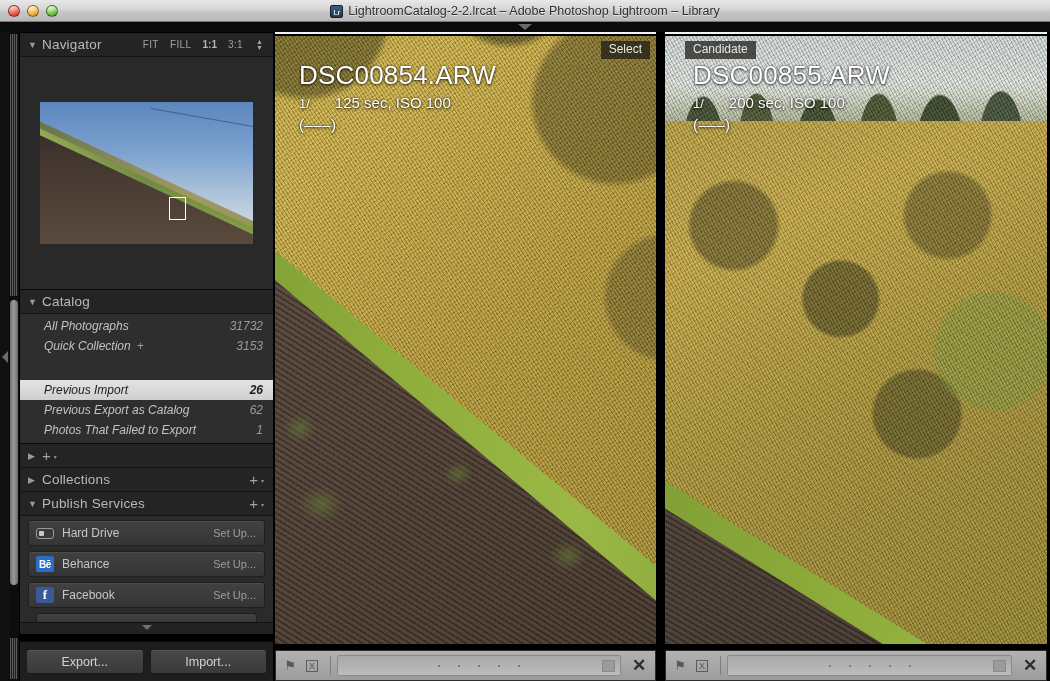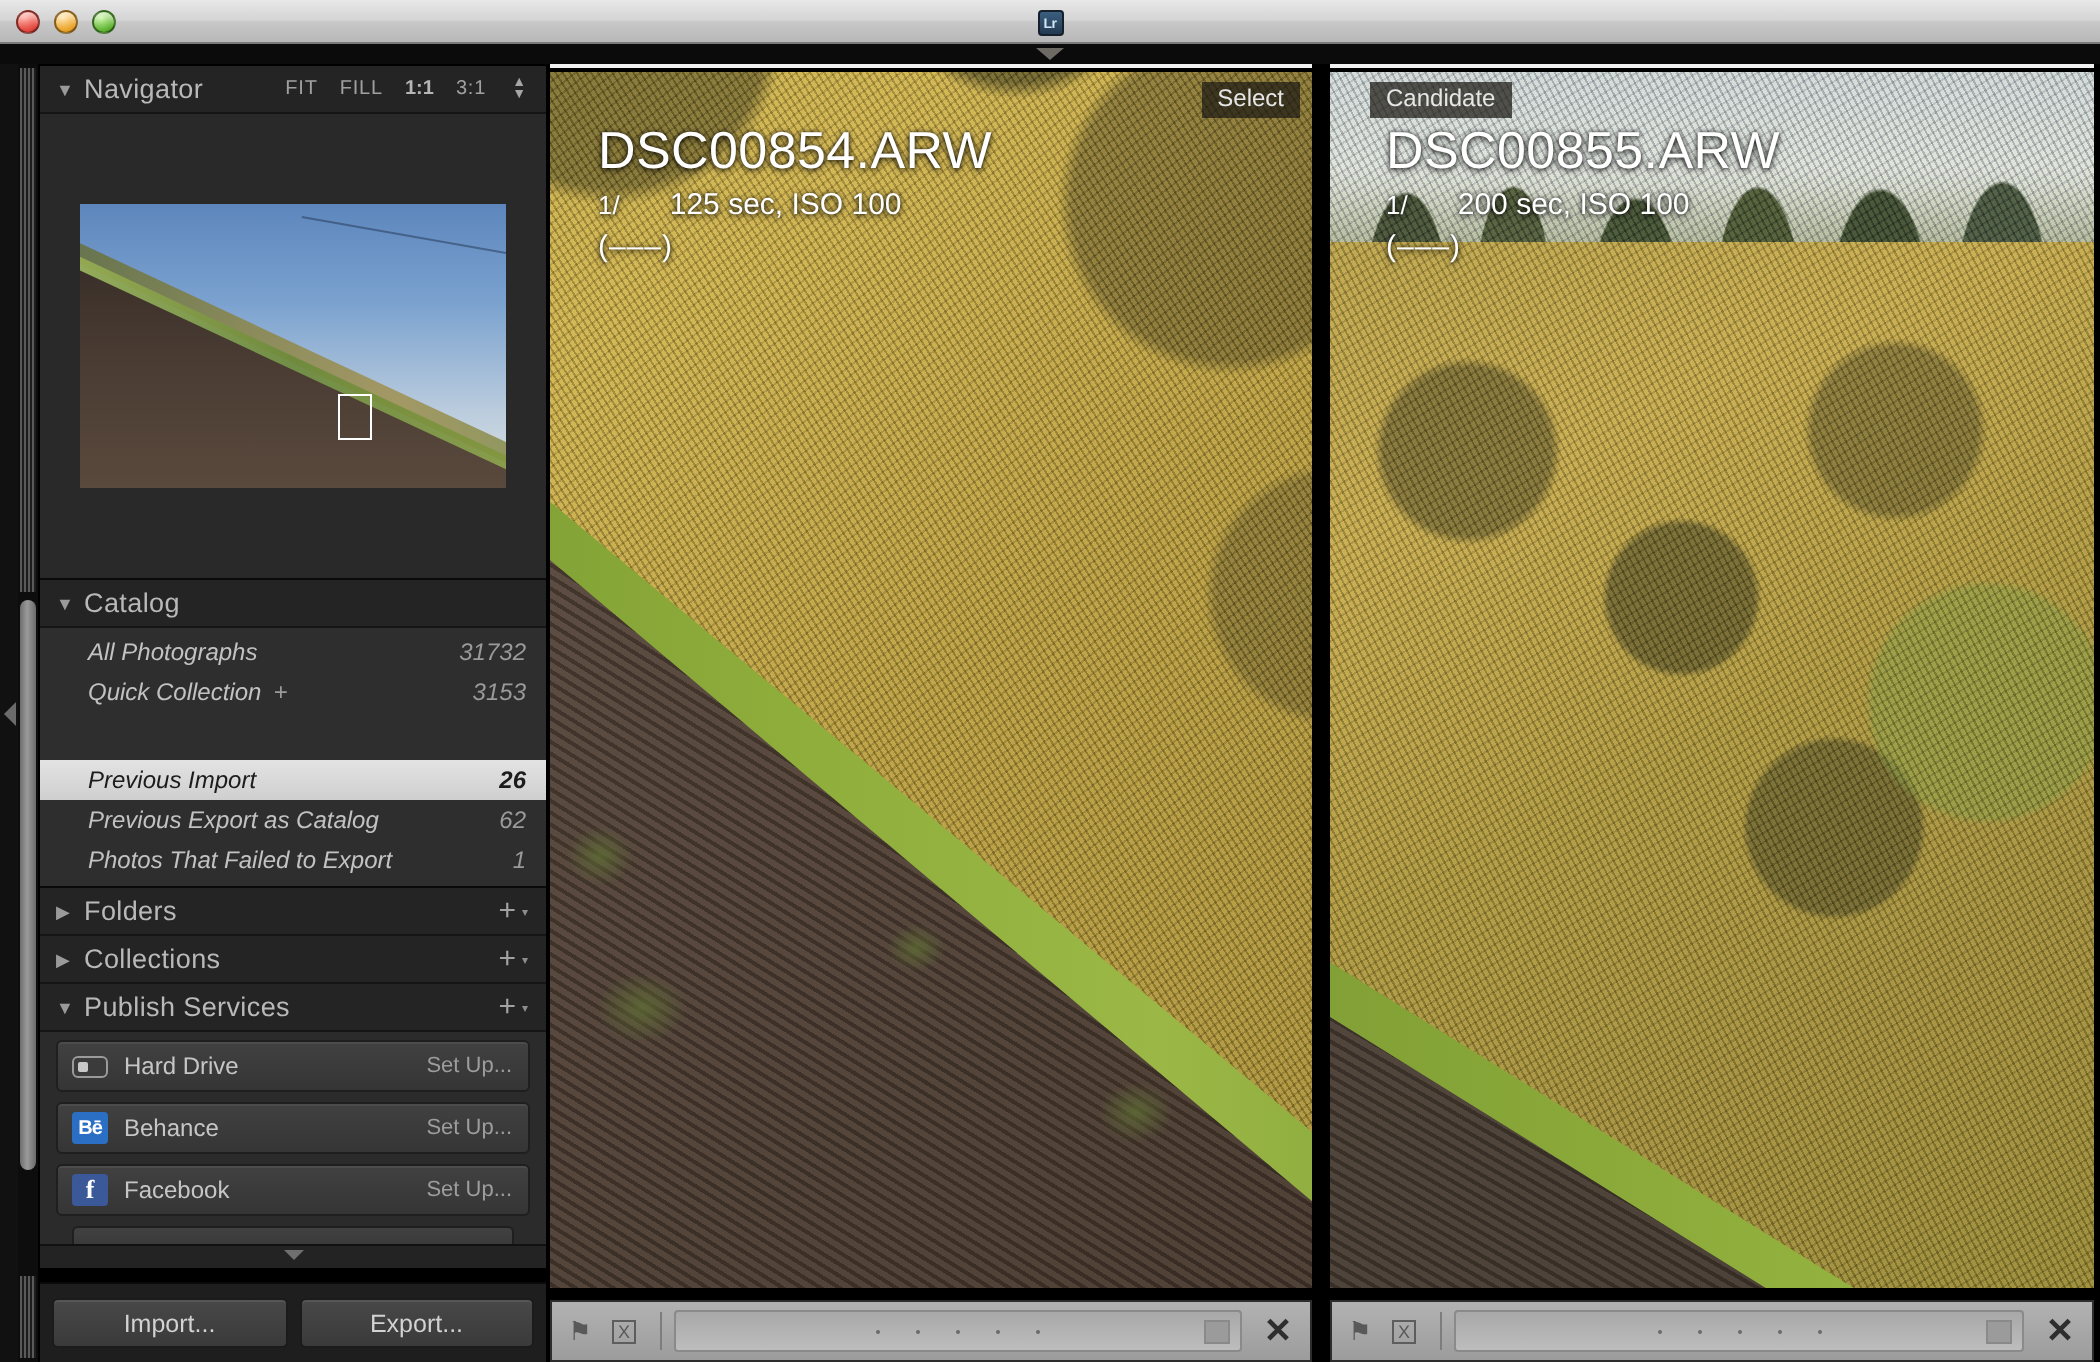--- a/index.html
+++ b/index.html
@@ -413,20 +413,21 @@
 <div id="app">
 
   <div class="titlebar">
     <div class="traffic">
       <div class="tl close"></div>
       <div class="tl min"></div>
       <div class="tl zoom"></div>
     </div>
     <div class="title-center">
       <div class="lr-icon">Lr</div>
+      <div class="title-text">LightroomCatalog-2-2.lrcat – Adobe Photoshop Lightroom – Library</div>
     </div>
   </div>
 
   <div class="modulebar">
     <div class="mod-arrow"></div>
   </div>
 
   <div class="workarea">
 
     <div class="left-handle">
@@ -489,21 +490,20 @@
           <span class="ccount">62</span>
         </div>
         <div class="cat-row">
           <span class="cname">Photos That Failed to Export</span>
           <span class="ccount">1</span>
         </div>
       </div>
 
       <div class="panel-head">
         <div class="disc">▶</div>
-        <div class="panel-title">Folders</div>
         <div class="plus-badge">+</div>
       </div>
 
       <div class="panel-head">
         <div class="disc">▶</div>
         <div class="panel-title">Collections</div>
         <div class="plus-badge">+</div>
       </div>
 
       <div class="panel-head">
@@ -531,22 +531,22 @@
         <div class="pub-partial"></div>
       </div>
 
       <div class="pub-collapse">
         <div class="tri"></div>
       </div>
 
       <div class="side-spacer"></div>
 
       <div class="side-footer">
+        <div class="lr-btn">Export...</div>
         <div class="lr-btn">Import...</div>
-        <div class="lr-btn">Export...</div>
       </div>
     </div>
 
     <div class="compare">
 
       <div class="pane left">
         <div class="pane-border-top"></div>
         <div class="photo-area">
           <div class="pA-gold"></div>
           <div class="pA-noise"></div>

